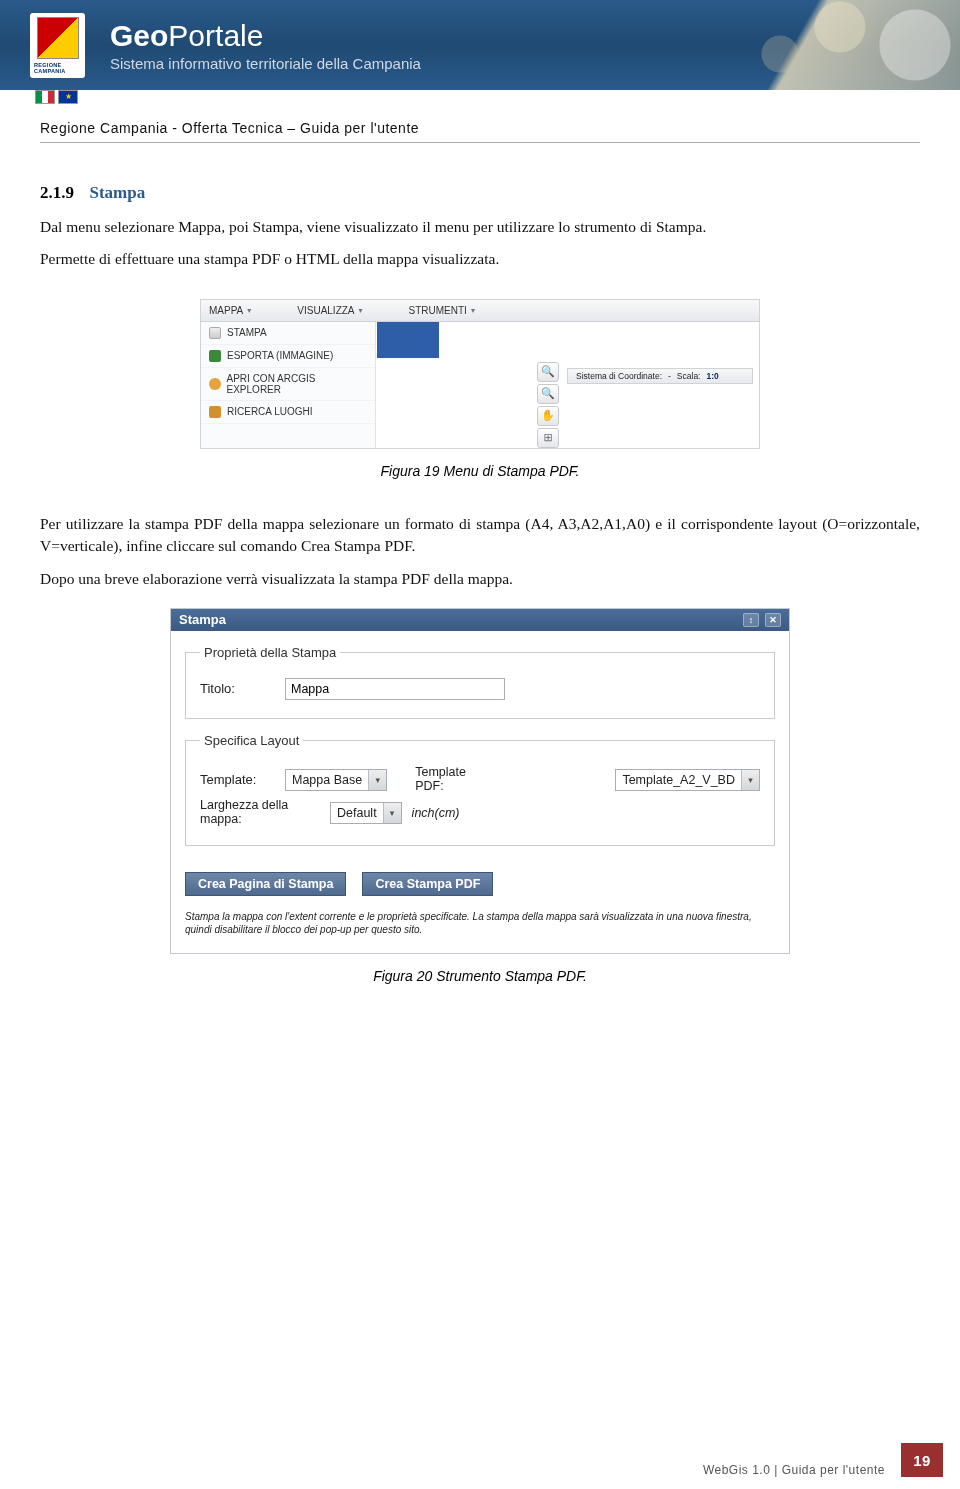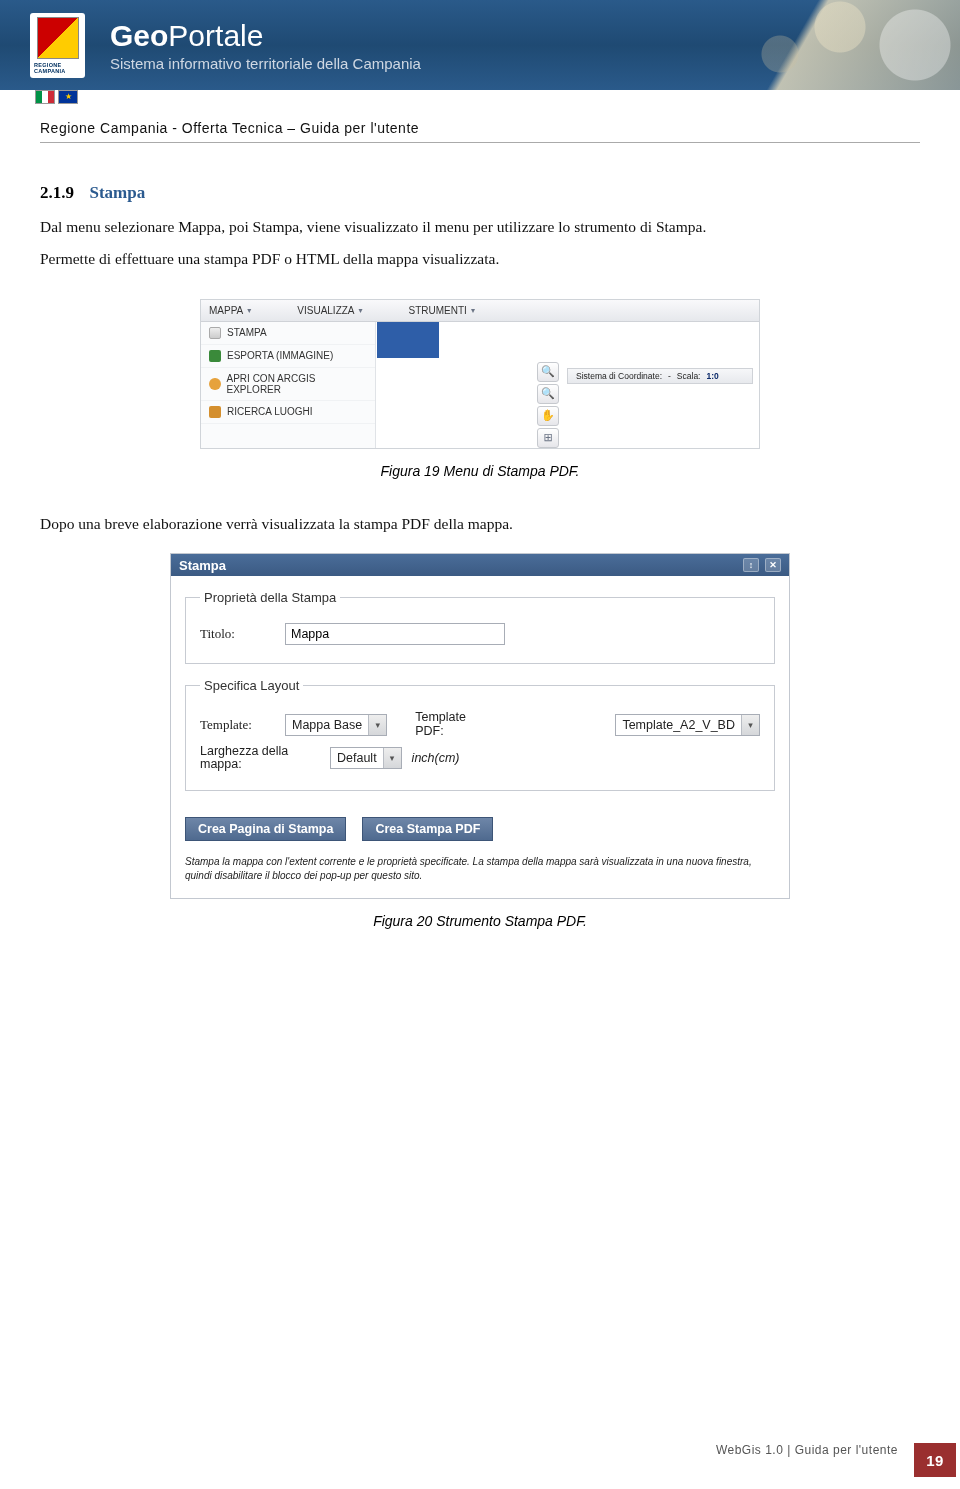--- a/index.html
+++ b/index.html
@@ -189,21 +189,21 @@
     border:1px solid rgba(255,255,255,0.35); border-radius:2px;
     display:flex; align-items:center; justify-content:center; font-size:9px;
   }
   .fig20 fieldset {
     margin: 14px 14px 4px 14px;
     border:1px solid #c7cbd2;
     padding: 12px 14px;
   }
   .fig20 legend { font-size:13px; padding:0 4px; color:#333; }
   .fig20 .row { display:flex; align-items:center; gap:10px; margin:6px 0; }
-  .fig20 .lab { width:75px;font-family:Liberation Serif, serif; }
+  .fig20 .lab { width:75px; }
   .fig20 .lab2 { width:120px; }
   .fig20 input.txt {
     height:22px; border:1px solid #a8adb6; padding:2px 5px;
     font-family: Arial; font-size:12.5px; width:130px; background: #fff;
   }
   .fig20 .combo {
     display:inline-flex; align-items:center; border:1px solid #a8adb6; height:22px;
     background:#fff;
   }
   .fig20 .combo span { padding:0 6px; font-size:12.5px; }
@@ -219,23 +219,23 @@
     padding:4px 12px; border:1px solid #3d5577;
   }
   .fig20 .note {
     font-style: italic; font-size:10px; color:#222;
     padding: 6px 14px 0 14px; line-height:1.35;
   }
 
   
   .footer {
     position: absolute; bottom: 12px; right: 0; left: 0;
-    display:flex; justify-content:flex-end; align-items:flex-start;
+    display:flex; justify-content:flex-end; align-items:flex-end;
     font-family: Arial; font-size:12px; color:#555; letter-spacing:0.5px;
-    padding-right: 4px;
+    padding-right: 17px;
   }
   .footer .pnum {
     background:#9a2f2f; color:#fff; font-weight:bold; font-size:15px;
     width:42px; height:34px; display:flex; align-items:center; justify-content:center;
     margin-left: 16px;
   }
 </style>
 </head>
 <body>
 
@@ -302,20 +302,21 @@
     </div>
     <div class="statusbar">
       <span>Sistema di Coordinate:</span>
       <span>-</span>
       <span>Scala:</span>
       <b>1:0</b>
     </div>
   </div>
   <p class="caption">Figura 19 Menu di Stampa PDF.</p>
 
+  <p class="para">Per utilizzare la stampa PDF della mappa selezionare un formato di stampa (A4, A3,A2,A1,A0) e il corrispondente layout (O=orizzontale, V=verticale), infine cliccare sul comando Crea Stampa PDF.</p>
   <p class="para">Dopo una breve elaborazione verrà visualizzata la stampa PDF della mappa.</p>
 
   <div class="fig20">
     <div class="dlg-titlebar">
       <span>Stampa</span>
       <span class="dlg-icons">
         <span class="dlg-ic">↕</span>
         <span class="dlg-ic">✕</span>
       </span>
     </div>

